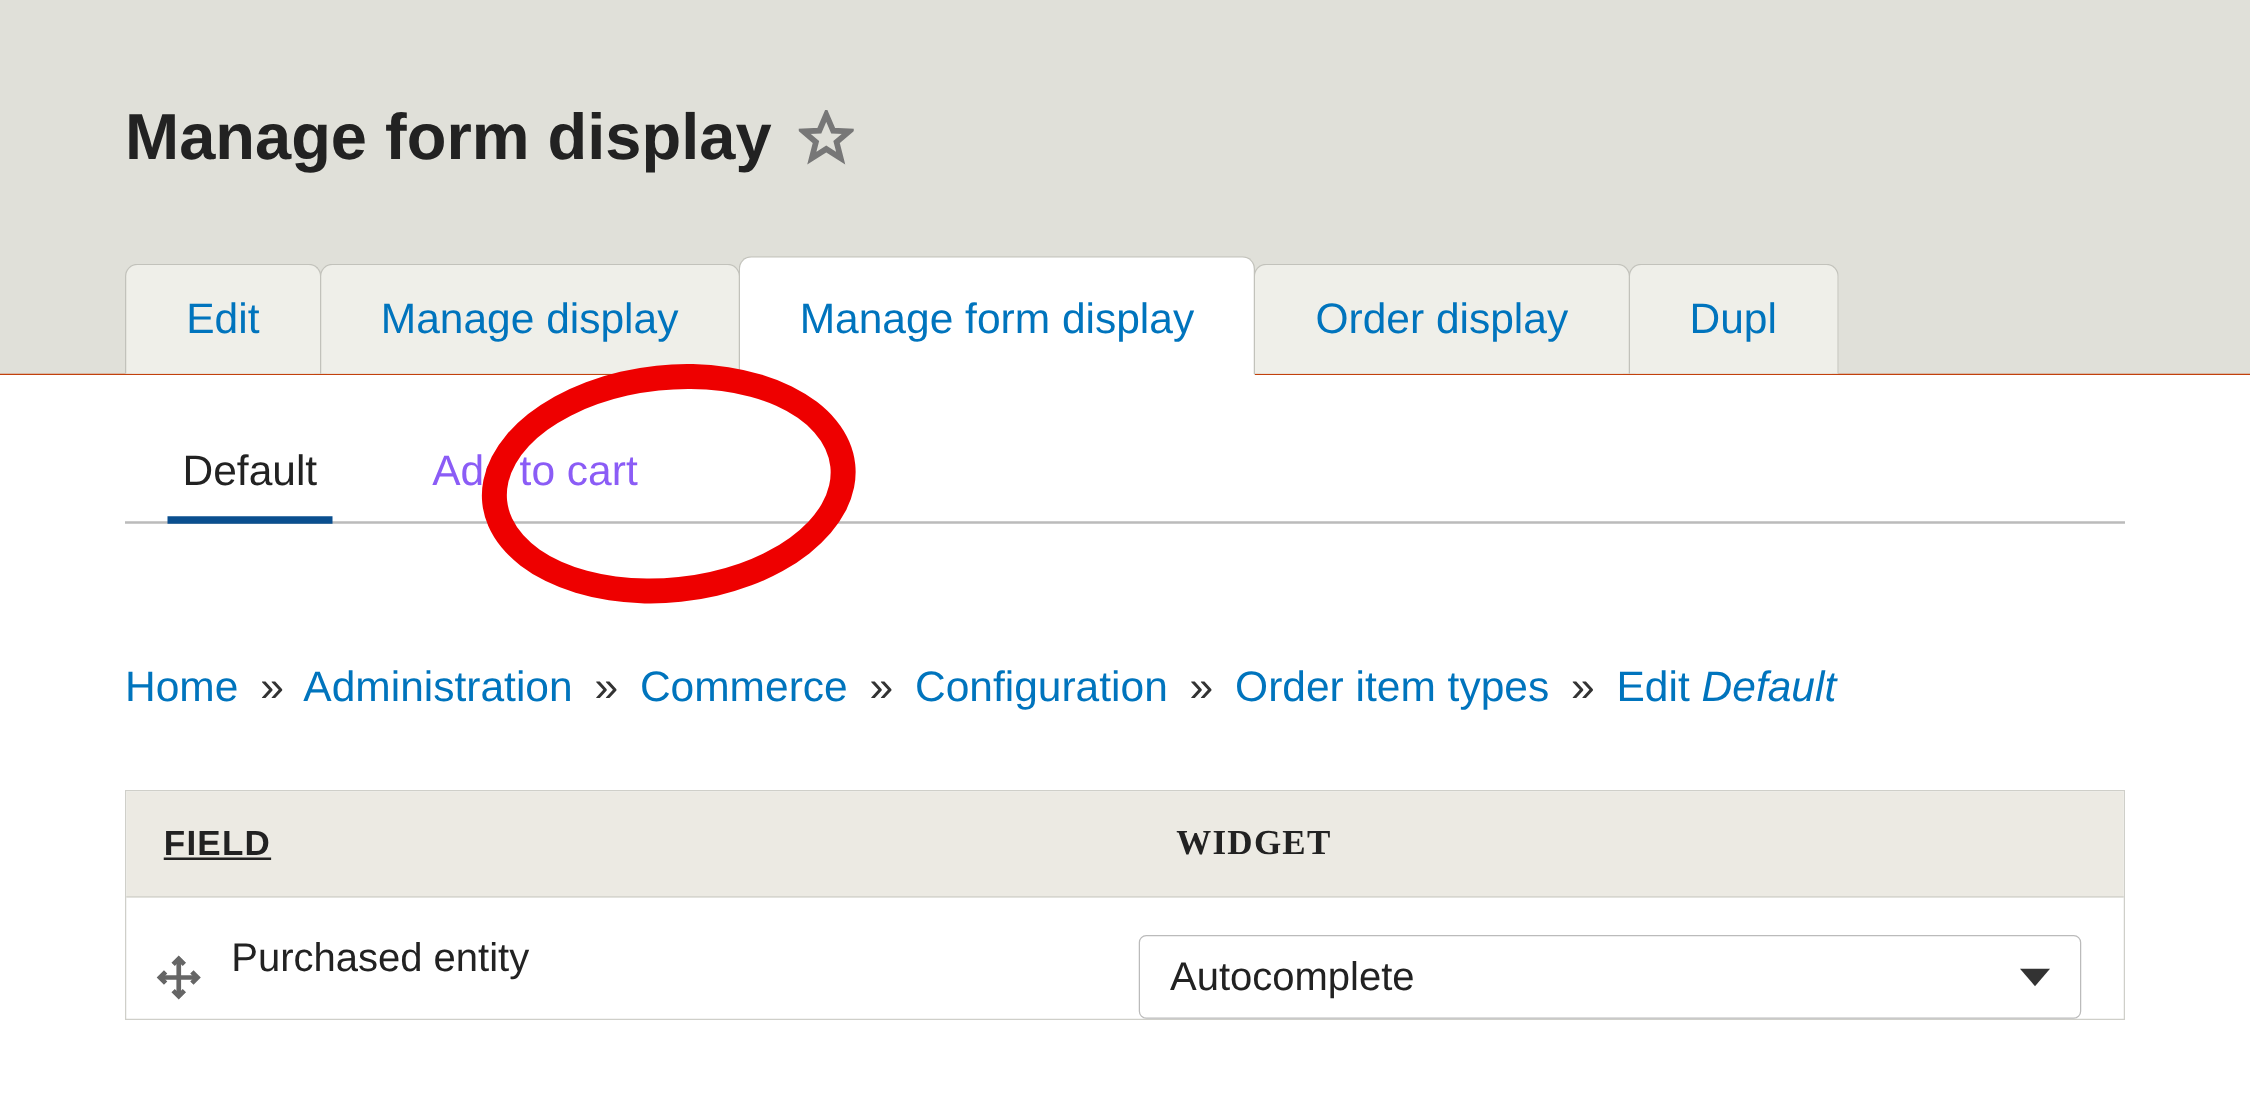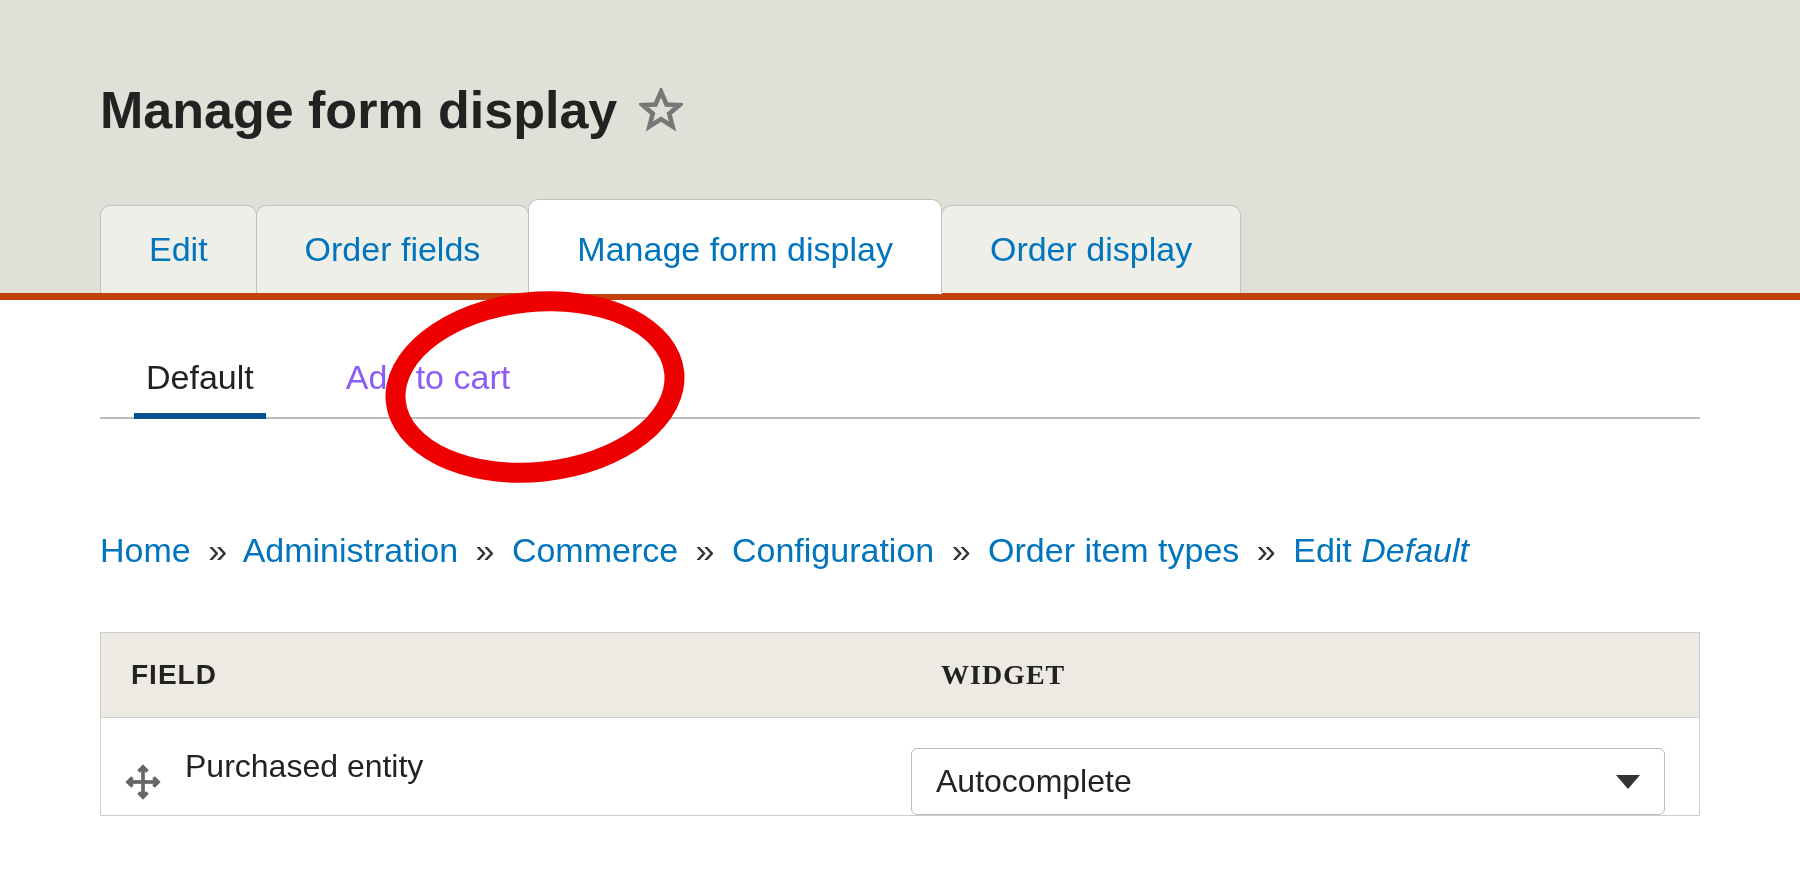--- a/index.html
+++ b/index.html
@@ -10,21 +10,21 @@
     body {
       font-family: "Lucida Grande", "Lucida Sans Unicode", Verdana, sans-serif;
       background: #fff;
       width: 1800px;
       height: 894px;
       overflow: hidden;
     }
     .header-region {
       background: #e0e0d9;
       padding: 80px 0 0 100px;
-      border-bottom: 7px solid #c2410c;
+      border-bottom: 1px solid #c2410c;
       height: 300px;
       position: relative;
     }
     .page-title-wrap {
       display: flex;
       align-items: center;
       gap: 22px;
     }
     .page-title {
       font-size: 52px;
@@ -134,20 +134,21 @@
     }
     .th-cell {
       font-size: 28px;
       font-weight: bold;
       letter-spacing: 1px;
       color: #222;
       padding: 26px 30px;
     }
     .th-field {
       width: 810px;
+      text-decoration: underline;
     }
     .th-widget {
       flex: 1;
       font-family: Liberation Serif, serif;
     }
     .field-row {
       display: flex;
       padding: 30px 24px 0 24px;
     }
     .drag-handle {
@@ -197,23 +198,24 @@
 <div class="header-region">
   <div class="page-title-wrap">
     <h1 class="page-title">Manage form display</h1>
     <svg class="star-icon" viewBox="0 0 24 24">
       <polygon points="12,2 15,9 22,9.3 16.5,14 18.3,21 12,17 5.7,21 7.5,14 2,9.3 9,9"></polygon>
     </svg>
   </div>
 
   <div class="primary-tabs">
     <div class="primary-tab">Edit</div>
-    <div class="primary-tab">Order fields</div>
+    <div class="primary-tab">Manage display</div>
     <div class="primary-tab active">Manage form display</div>
     <div class="primary-tab">Order display</div>
+    <div class="primary-tab">Dupl</div>
   </div>
 </div>
 
 <div class="content-region">
   <div class="secondary-tabs">
     <div class="secondary-tab active">Default</div>
     <div class="secondary-tab">Add to cart</div>
   </div>
 
   <nav class="breadcrumb">

